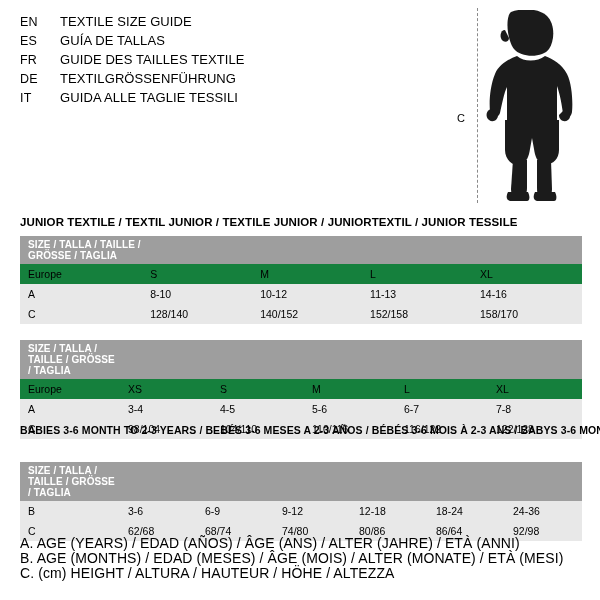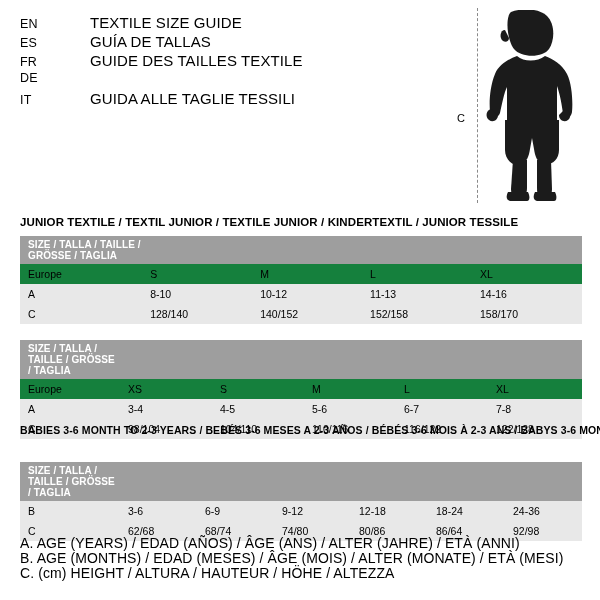--- a/index.html
+++ b/index.html
@@ -33,23 +33,22 @@
     display: flex;
     align-items: baseline;
     height: 19px;
   }
   .lang-code {
     width: 40px;
     font-size: 12.5px;
     letter-spacing: 0.2px;
   }
   .lang-text {
-    font-size: 15px;
+    font-size: 13px;
     letter-spacing: 0.1px;
-    margin-left: 30px;
   }
 
   
   .figure-area {
     position: absolute;
     left: 455px;
     top: 8px;
     width: 130px;
     height: 195px;
   }
@@ -137,20 +136,21 @@
     <div class="lang-row">
       <span class="lang-code">ES</span>
       <span class="lang-text">GUÍA DE TALLAS</span>
     </div>
     <div class="lang-row">
       <span class="lang-code">FR</span>
       <span class="lang-text">GUIDE DES TAILLES TEXTILE</span>
     </div>
     <div class="lang-row">
       <span class="lang-code">DE</span>
+      <span class="lang-text">TEXTILGRÖSSENFÜHRUNG</span>
     </div>
     <div class="lang-row">
       <span class="lang-code">IT</span>
       <span class="lang-text">GUIDA ALLE TAGLIE TESSILI</span>
     </div>
   </div>
 
   <div class="figure-area">
     <div class="dashed-line"></div>
     <span class="c-label">C</span>
@@ -171,21 +171,21 @@
 
         <path d="M31 182 C29 186 29 190 33 191 L50 191 C53 191 53 186 51 182 Z"></path>
         <path d="M58 182 C56 186 56 190 60 191 L77 191 C80 191 80 186 78 182 Z"></path>
 
         <path d="M14 99 C9 100 8 107 12 110 C16 113 21 110 21 105 Z"></path>
         <path d="M88 99 C93 100 95 107 91 110 C87 113 82 110 82 105 Z"></path>
       </g>
     </svg>
   </div>
 
-  <div class="section-title" style="left:20px; top:216px;">JUNIOR TEXTILE / TEXTIL JUNIOR / TEXTILE JUNIOR / KINDERTEXTIL / JUNIOR TESSILE</div>
+  <div class="section-title" style="left:20px; top:216px;">JUNIOR TEXTILE / TEXTIL JUNIOR / TEXTILE JUNIOR / JUNIORTEXTIL / JUNIOR TESSILE</div>
   <table class="sz" style="left:20px; top:236px;">
     <colgroup>
       <col style="width:100px">
         <col style="width:90px">
         <col style="width:90px">
         <col style="width:90px">
         <col style="width:90px">
     </colgroup>
     <tbody>
       <tr class="head">

